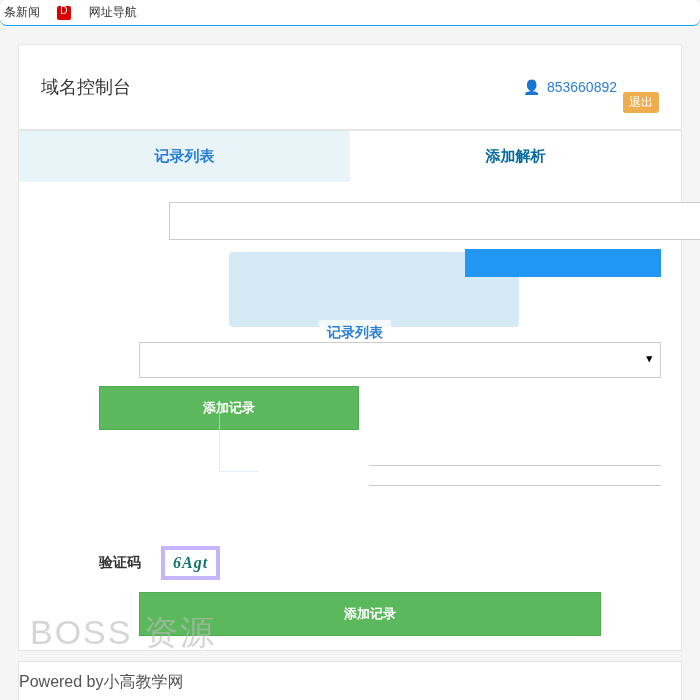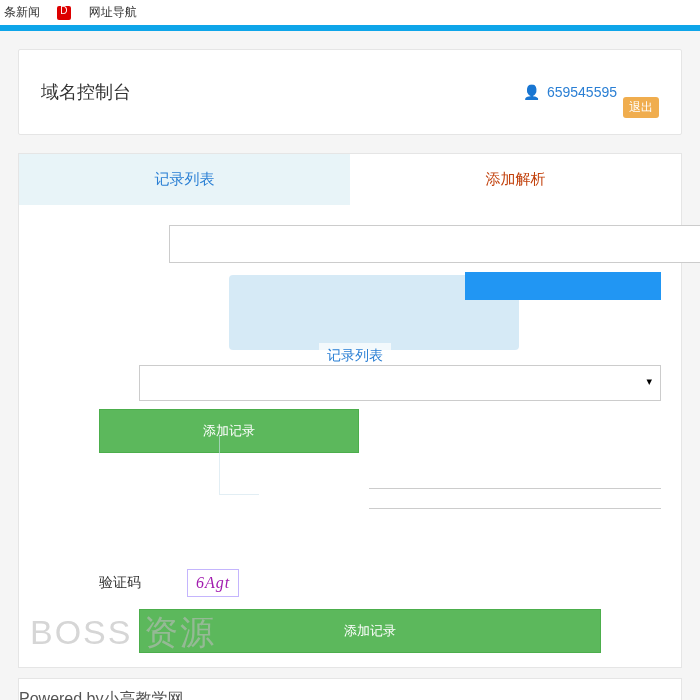--- a/index.html
+++ b/index.html
@@ -6,24 +6,25 @@
 body {
   font-family: "Microsoft YaHei", Arial, sans-serif;
   background: #f5f5f5;
   width: 700px;
   height: 700px;
   overflow: hidden;
   font-size: 14px;
 }
 .top-bar {
   background: #fff;
-  border-bottom: 6px solid #0ea5e9;
+  border-bottom: 1px solid #0ea5e9;
   padding: 4px 0 4px 0;
   font-size: 12px;
   color: #333;
+  border-radius: 7px;
 }
 .top-bar span { margin-left: 4px; margin-right: 10px; }
 .bookmark-icon {
   display: inline-block;
   width: 14px; height: 14px;
   vertical-align: middle;
   background: #d00;
   border-radius: 2px;
   position: relative;
 }
@@ -73,36 +74,36 @@
   color: #fff;
   padding: 2px 6px;
   border-radius: 3px;
   font-size: 12px;
   cursor: pointer;
   margin-top: 31px;
 }
 .tab-container {
   background: #fff;
   border: 1px solid #e5e5e5;
-  margin-top: 18px;
+  font-weight: bold;
 }
 .tabs {
   display: flex;
   background: #e8f4f8;
 }
 .tab {
   flex: 1;
   text-align: center;
   padding: 16px 0;
   cursor: pointer;
   font-size: 15px;
 }
 .tab.active {
   background: #fff;
-  color: #c2410c;
+  color: #0369a1;
 }
 .tab.inactive {
   color: #2a7fd4;
 }
 .form-area {
   padding: 20px 20px 14px 20px;
   position: relative;
 }
 .input-row {
   border: 1px solid #ccc;
@@ -164,29 +165,29 @@
   width: 260px;
   margin-left: 60px;
 }
 .btn-full {
   margin: 12px 60px 0 100px;
 }
 .captcha-row {
   display: flex;
   align-items: center;
   margin: 60px 0 0 60px;
-  gap: 46px;
+  gap: 20px;
 }
 .captcha-label {
   font-size: 14px;
   color: #333;
 }
 .captcha-img {
-  border: 1px solid #c4b5fd;
-  color: #a21caf;
+  border: 4px solid #c4b5fd;
+  color: #0f766e;
   font-style: italic;
   font-family: serif;
   padding: 4px 8px;
   font-size: 16px;
   letter-spacing: 1px;
 }
 .ghost-vert {
   position: absolute;
   left: 200px;
   top: 230px;
@@ -248,21 +249,21 @@
   <span>网址导航</span>
 </div>
 
 <div class="page-wrap">
 
   <div class="panel">
     <div class="panel-header">
       <div class="panel-title">域名控制台</div>
       <div class="user-area">
         <span class="user-icon">👤</span>
-        <span class="user-id">659545595</span>
+        <span class="user-id">853660892</span>
         <span class="logout-btn">退出</span>
       </div>
     </div>
   </div>
 
   <div class="tab-container">
     <div class="tabs">
       <div class="tab inactive">记录列表</div>
       <div class="tab active">添加解析</div>
     </div>

